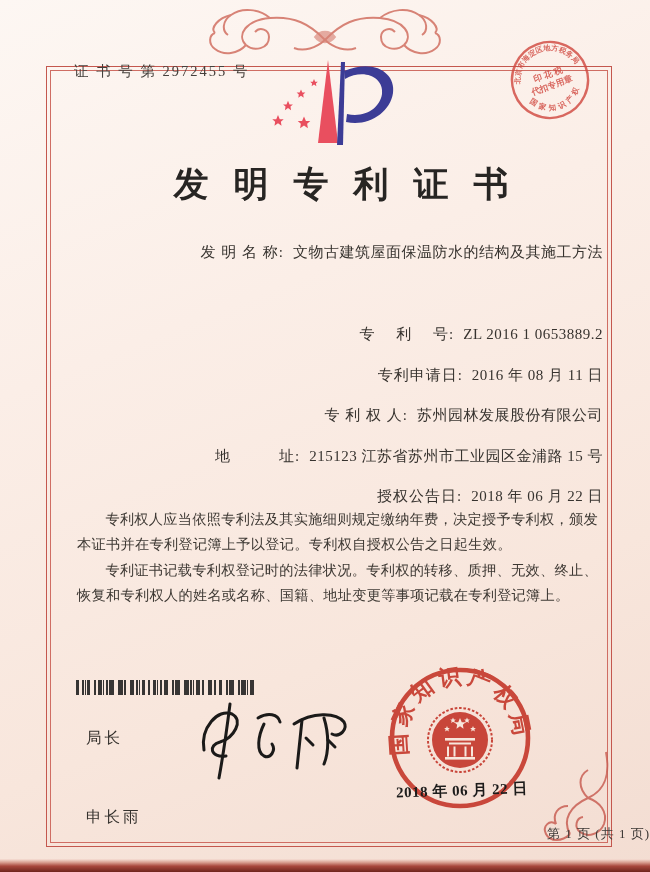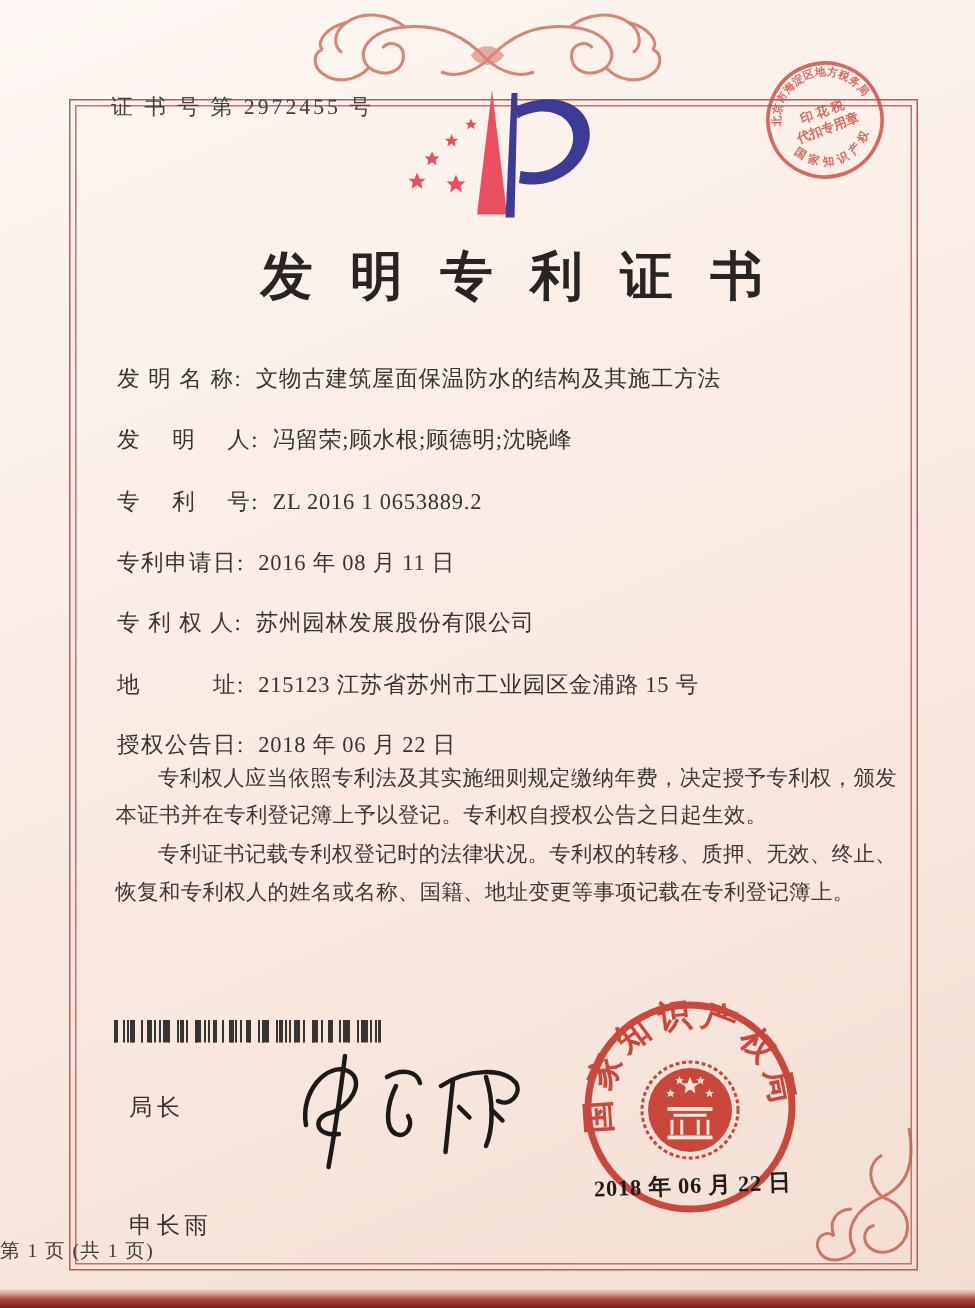--- a/index.html
+++ b/index.html
@@ -10,39 +10,39 @@
   }
   .frame{position:absolute;left:46px;top:66px;width:564px;height:779px;border:1.6px solid #c4574e;}
   .frame-inner{position:absolute;left:3px;top:3px;right:3px;bottom:3px;border:1px solid #cf6d63;}
   .ornament-top{position:absolute;left:158px;top:4px;width:334px;height:64px;}
   .ornament-corner{position:absolute;left:522px;top:744px;width:92px;height:104px;}
   .cert-no{position:absolute;left:74px;top:62px;font-size:14.5px;letter-spacing:2px;color:#44403c;}
   .logo{position:absolute;left:264px;top:56px;width:134px;height:102px;}
   .tax-stamp{position:absolute;left:496px;top:26px;width:112px;height:112px;opacity:.82;}
   .title{position:absolute;left:0;top:161px;width:650px;text-align:center;font-size:35px;font-weight:600;
          letter-spacing:25px;text-indent:25px;color:#272523;margin-left:16px;}
-  .frow{position:absolute;left:78px;width:525px;font-size:15px;color:#37332f;white-space:nowrap;}
+  .frow{position:absolute;left:78px;width:525px;font-size:15px;color:#37332f;white-space:nowrap;text-align:right;}
   .frow .flabel{display:inline-block;letter-spacing:1px;}
   .frow .fvalue{margin-left:9px;letter-spacing:.5px;}
   .r1{top:243px}.r2{top:284px}.r3{top:325px}.r4{top:366px}.r5{top:406px}.r6{top:447px}.r7{top:487px}
   .pair2{position:absolute;left:282px;top:0;}
   .paras{position:absolute;left:77px;top:507px;width:522px;font-size:14.2px;line-height:25.4px;color:#3d3833;}
   .paras p{margin:0;text-indent:2em;letter-spacing:.3px;}
   .barcode{position:absolute;left:76px;top:680px;width:178px;height:15px;opacity:.88;
     background-image:
       repeating-linear-gradient(90deg,#1d1d1d 0 1.6px,transparent 1.6px 6px),
       repeating-linear-gradient(90deg,#1d1d1d 0 3px,transparent 3px 11px),
       repeating-linear-gradient(90deg,#1d1d1d 0 1px,transparent 1px 9px);}
   .signer-title{position:absolute;left:86px;top:728px;font-size:15.5px;letter-spacing:3px;color:#35312d;}
   .signer-name{position:absolute;left:86px;top:759px;font-size:15.5px;letter-spacing:3px;color:#35312d;margin-top:48px;}
   .sig{position:absolute;left:186px;top:698px;width:172px;height:92px;}
   .big-seal{position:absolute;left:379px;top:657px;width:164px;height:164px;}
   .seal-date{position:absolute;left:396px;top:781px;width:150px;font-size:15px;font-weight:700;
              color:#1d1c1b;letter-spacing:.5px;transform:rotate(-2deg);}
-  .footer{position:absolute;left:0;top:825px;width:650px;text-align:left;font-size:13px;
+  .footer{position:absolute;left:0;top:825px;width:650px;text-align:right;font-size:13px;
           letter-spacing:1px;color:#3c3835;}
   .bottom-edge{position:absolute;left:0;bottom:0;width:650px;height:13px;
     background:linear-gradient(180deg,#f6e0d6 0%,#dba294 25%,#a8473c 55%,#6e241d 100%);}
   .defs-hidden{position:absolute;width:0;height:0;overflow:hidden;}
 </style>
 </head>
 <body>
 
 <div class="photo">
 
@@ -116,23 +116,20 @@
       </text>
       <text x="54" y="51" text-anchor="middle" font-size="8.6" font-weight="600">印 花 税</text>
       <text x="54" y="62.5" text-anchor="middle" font-size="8.6" font-weight="600">代扣专用章</text>
     </g>
   </svg>
 
   <div class="title">发明专利证书</div>
 
   <div class="frow r1">
     <span class="flabel">发 明 名 称:</span><span class="fvalue">文物古建筑屋面保温防水的结构及其施工方法</span>
-  </div>
-  <div class="frow r2">
-    <span class="flabel">发　 明　 人:</span><span class="fvalue">冯留荣;顾水根;顾德明;沈晓峰</span>
   </div>
   <div class="frow r3">
     <span class="flabel">专　 利　 号:</span><span class="fvalue">ZL 2016 1 0653889.2</span>
   </div>
   <div class="frow r4">
     <span class="flabel">专利申请日:</span><span class="fvalue">2016 年 08 月 11 日</span>
   </div>
   <div class="frow r5">
     <span class="flabel">专 利 权 人:</span><span class="fvalue">苏州园林发展股份有限公司</span>
   </div>

